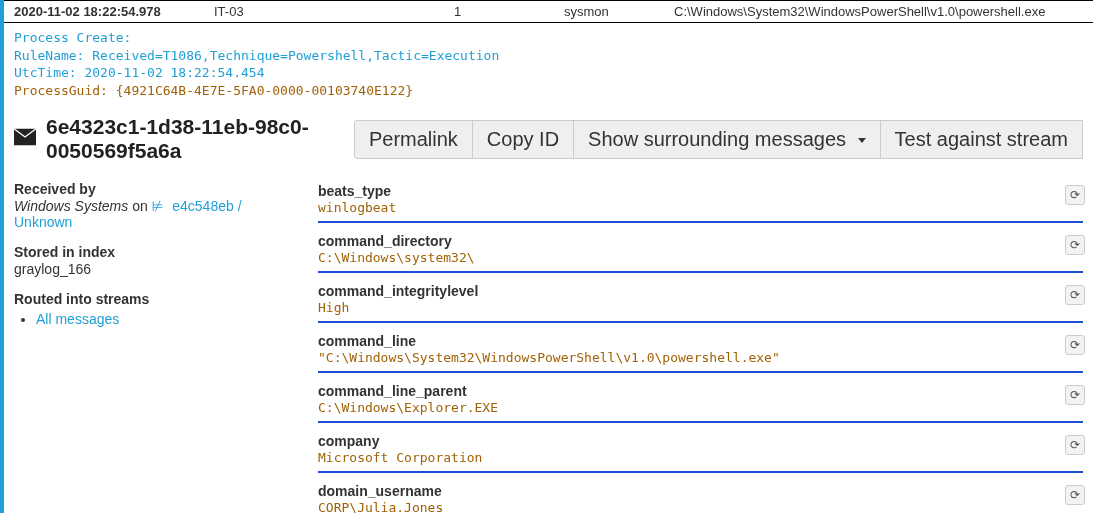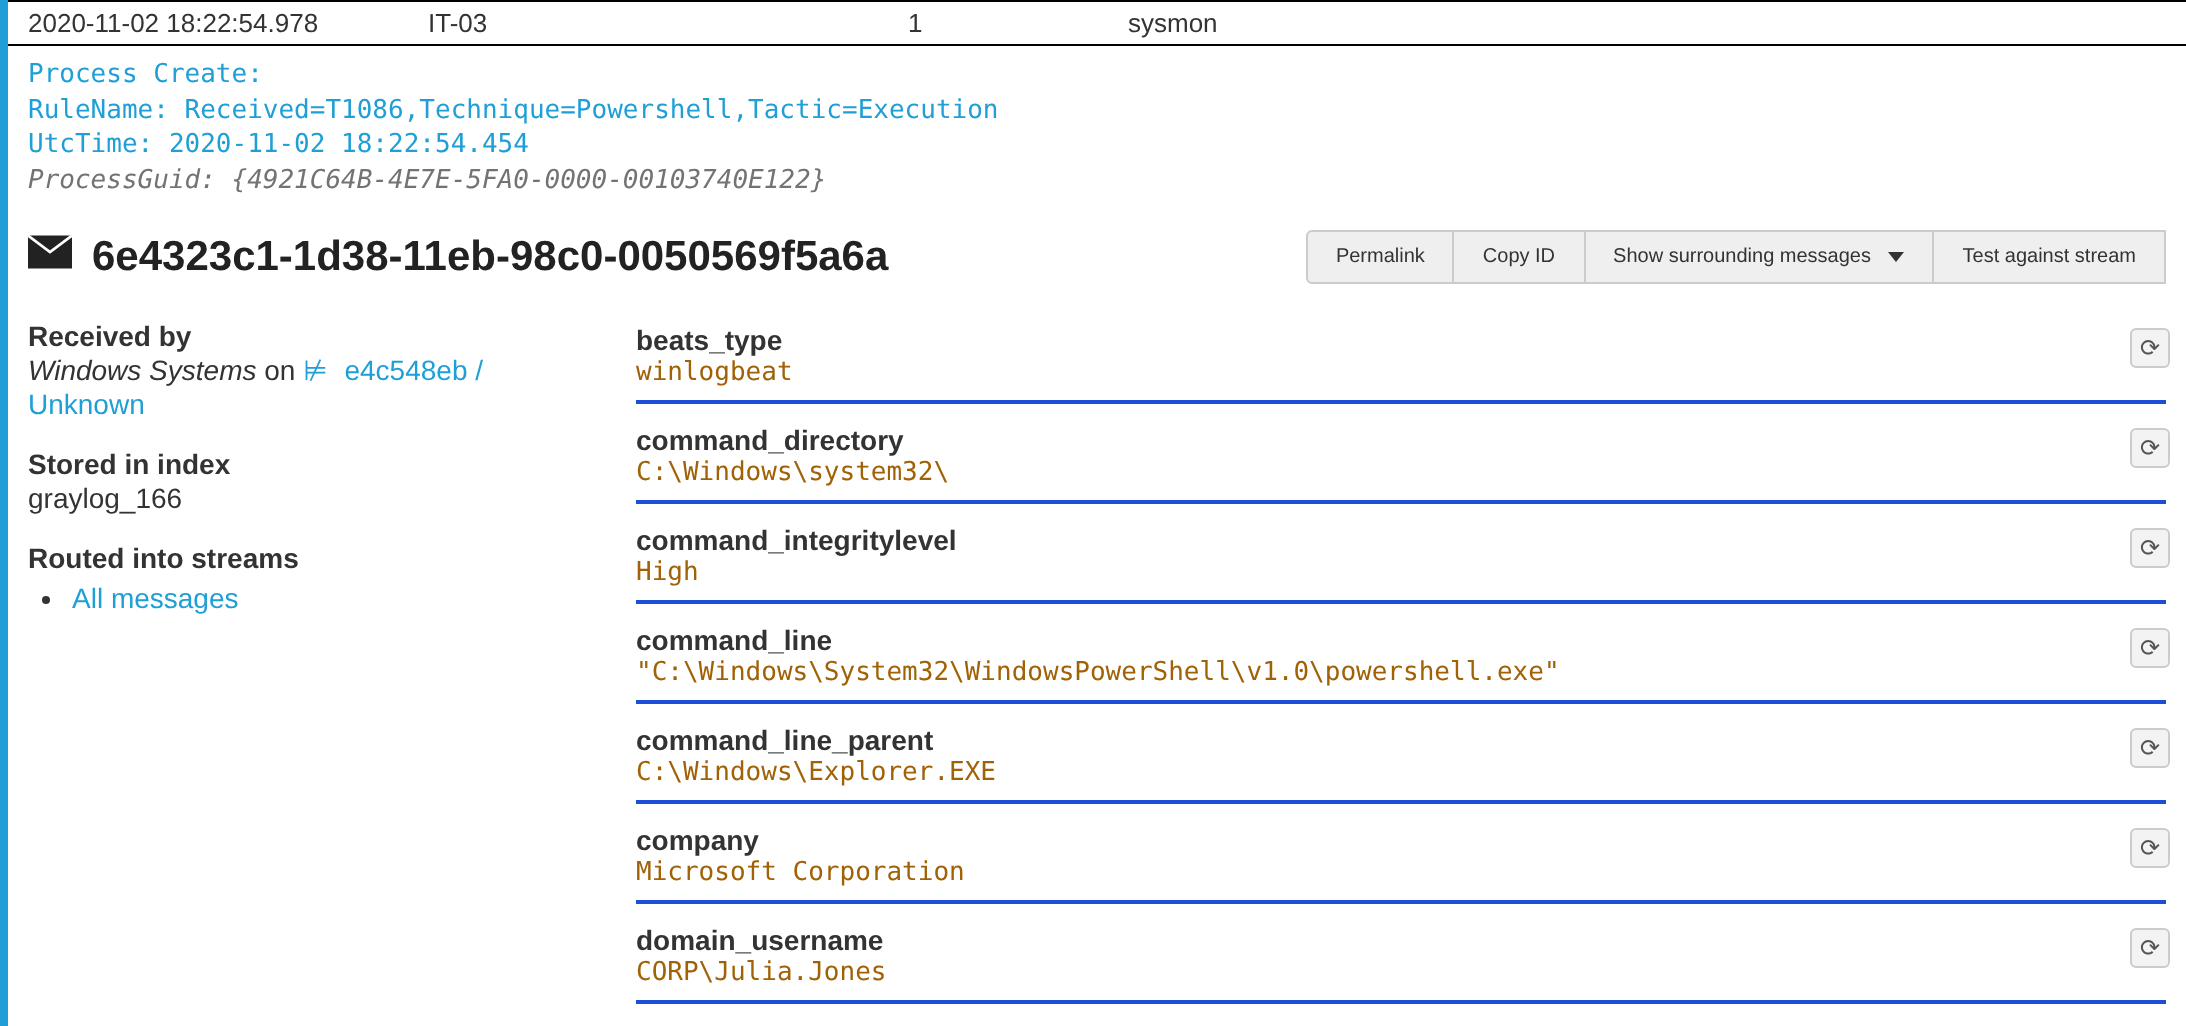--- a/index.html
+++ b/index.html
@@ -13,34 +13,34 @@
   .container { border-left: 4px solid #1f9fd6; }
   .top-row {
     display: flex;
     padding: 3px 10px;
     border-bottom: 1px solid #000;
     border-top: 1px solid #000;
     font-size: 13px;
     align-items: center;
   }
   .top-row .col { padding-right: 30px; }
-  .top-row .ts { font-weight: 400; width: 200px; }
+  .top-row .ts { font-weight: 700; width: 200px; }
   .top-row .host { width: 240px; }
   .top-row .num { width: 110px; text-align: left; }
   .top-row .src { width: 110px; }
   .top-row .path { flex: 1; }
 
   .raw {
     font-family: "Menlo","Consolas",monospace;
     font-size: 13px;
     color: #1f9fd6;
     padding: 6px 10px 10px 10px;
     line-height: 1.35;
   }
-  .raw .faded { color: #737373; font-style: italic; }
+  .raw .faded { color: #a16207; }
 
   .headerbar {
     display: flex;
     align-items: center;
     padding: 6px 10px 0 10px;
   }
   .headerbar h2 {
     font-size: 21px;
     font-weight: 600;
     margin: 0;
@@ -48,21 +48,21 @@
     align-items: center;
     gap: 10px;
     color: #222;
   }
   .spacer { flex: 1; }
   .btngroup { display: flex; }
   .btn {
     background: #efefef;
     border: 1px solid #ccc;
     padding: 7px 14px;
-    font-size: 10px;
+    font-size: 20px;
     color: #333;
     cursor: pointer;
     margin-left: -1px;
     white-space: nowrap;
   }
   .btn:first-child { border-top-left-radius: 3px; border-bottom-left-radius: 3px; }
   .caret-down {
     display: inline-block;
     margin-left: 6px;
     width: 0; height: 0;
@@ -120,20 +120,21 @@
 </head>
 <body>
 
 <div class="container">
 
   <div class="top-row">
     <div class="col ts">2020-11-02 18:22:54.978</div>
     <div class="col host">IT-03</div>
     <div class="col num">1</div>
     <div class="col src">sysmon</div>
+    <div class="col path">C:\Windows\System32\WindowsPowerShell\v1.0\powershell.exe</div>
   </div>
 
   <div class="raw">
     <div>Process Create:</div>
     <div>RuleName: Received=T1086,Technique=Powershell,Tactic=Execution</div>
     <div>UtcTime: 2020-11-02 18:22:54.454</div>
     <div class="faded">ProcessGuid: {4921C64B-4E7E-5FA0-0000-00103740E122}</div>
   </div>
 
   <div class="headerbar">

